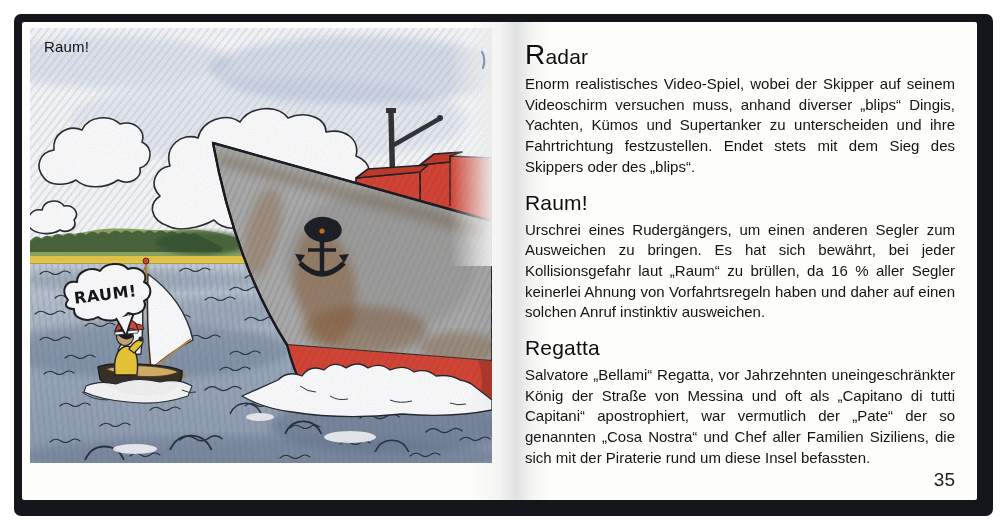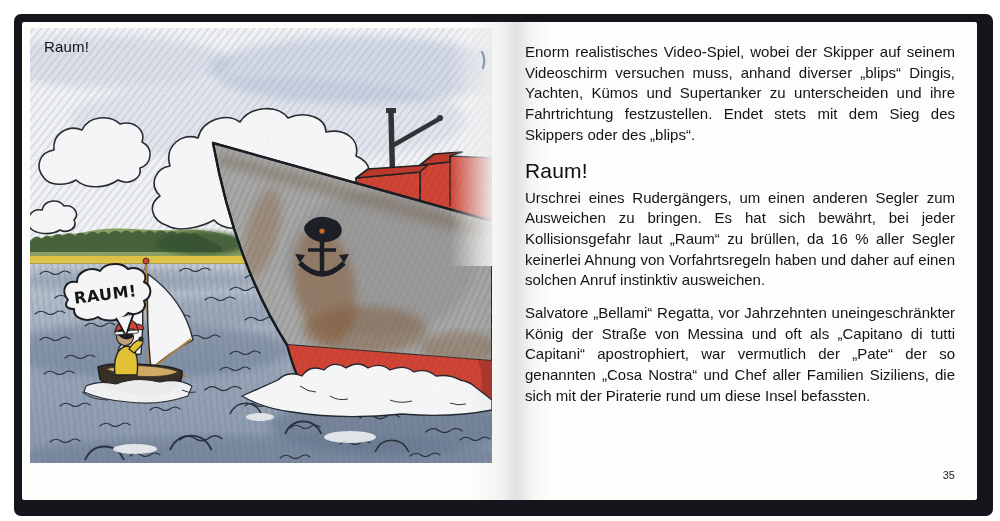--- a/index.html
+++ b/index.html
@@ -16,21 +16,21 @@
   .gutter-shadow{position:absolute;left:447px;top:0;width:82px;height:100%;pointer-events:none;
     background:linear-gradient(90deg,rgba(60,65,80,0) 0%,rgba(60,65,80,.05) 38%,
                rgba(60,65,80,.15) 58%,rgba(60,65,80,.04) 78%,rgba(60,65,80,0) 100%);}
   .text-col{position:absolute;left:503px;top:20px;width:430px;color:#151515;}
   .entry{margin:0 0 12px;}
   .entry h2{font-size:21px;line-height:25px;font-weight:400;margin:0 0 5px;
             letter-spacing:.2px;color:#0e0e0e;}
   .entry.lead h2::first-letter{font-size:28px;}
   .entry .def{font-size:15px;line-height:20.7px;margin:0;text-align:justify;color:#141414;}
   .page-number{position:absolute;left:503px;top:447px;width:430px;text-align:right;
-               font-size:11px;color:#222;}
+               font-size:19px;color:#222;}
 </style>
 </head>
 <body>
 
 <div class="stage">
   <div class="book-frame">
     <div class="pages">
 
       <div class="illustration">
         <svg width="462" height="435" viewBox="0 0 462 435">
@@ -248,27 +248,29 @@
           <path d="M452,24 q4,7 1,16" stroke="#8b9ab8" stroke-width="2.2" fill="none" stroke-linecap="round"></path>
           <rect width="462" height="435" filter="url(#grain)" opacity="0.28"></rect>
         </svg>
         <div class="ill-label">Raum!</div>
       </div>
 
       <div class="gutter-shadow"></div>
 
       <div class="text-col">
         <div class="entry lead">
+          <h2>Radar</h2>
           <p class="def">Enorm realistisches Video-Spiel, wobei der Skipper auf seinem Videoschirm versuchen muss, anhand diverser „blips“ Dingis, Yachten, Kümos und Supertanker zu unterscheiden und ihre Fahrtrichtung festzustellen. Endet stets mit dem Sieg des Skippers oder des „blips“.</p>
         </div>
         <div class="entry">
           <h2>Raum!</h2>
           <p class="def">Urschrei eines Rudergängers, um einen anderen Segler zum Ausweichen zu bringen. Es hat sich bewährt, bei jeder Kollisionsgefahr laut „Raum“ zu brüllen, da 16 % aller Segler keinerlei Ahnung von Vorfahrtsregeln haben und daher auf einen solchen Anruf instinktiv ausweichen.</p>
         </div>
         <div class="entry">
+          <h2>Regatta</h2>
           <p class="def">Salvatore „Bellami“ Regatta, vor Jahrzehnten uneingeschränkter König der Straße von Messina und oft als „Capitano di tutti Capitani“ apostrophiert, war vermutlich der „Pate“ der so genannten „Cosa Nostra“ und Chef aller Familien Siziliens, die sich mit der Piraterie rund um diese Insel befassten.</p>
         </div>
       </div>
       <div class="page-number">35</div>
 
     </div>
   </div>
 </div>
 
 </body></html>

